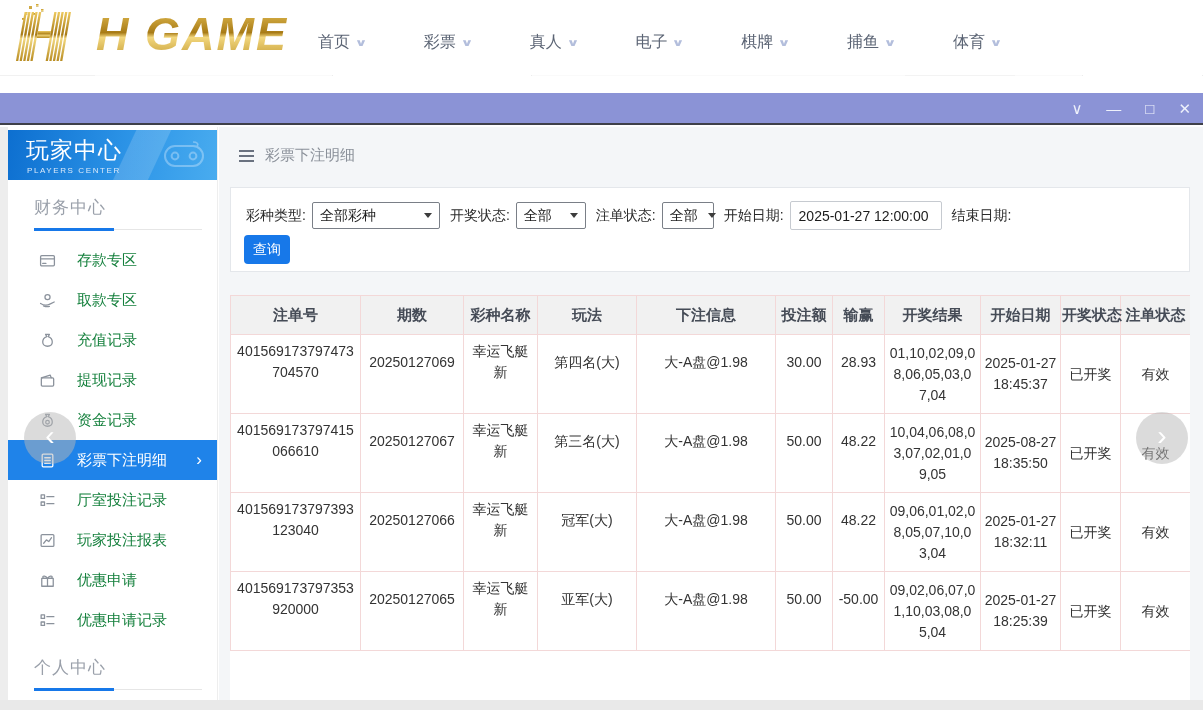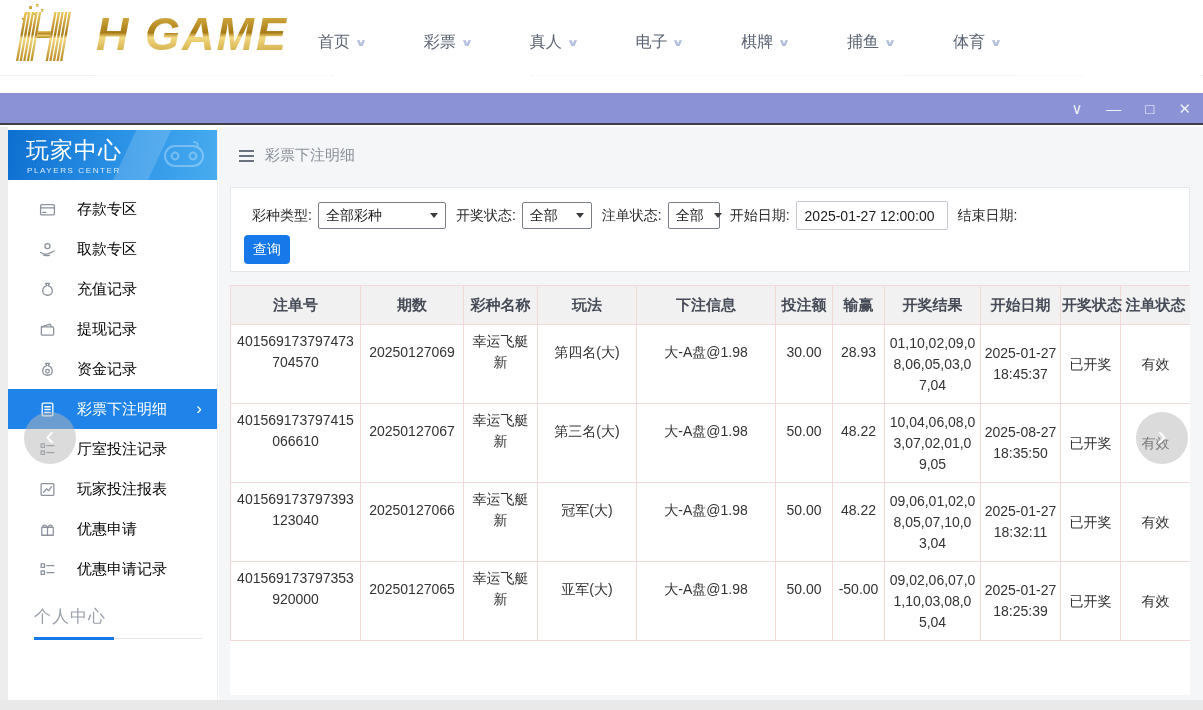--- a/index.html
+++ b/index.html
@@ -43,21 +43,21 @@
       linear-gradient(100deg,#0d6fd0 0%,#2e96e8 60%,#49acef 100%); }
   .side-header .t1 { color:#fff; font-size:23px; padding:5px 0 0 18px; letter-spacing:1px; }
   .side-header .t2 { color:#d9e9fa; font-size:8px; padding-left:19px; letter-spacing:1.6px; }
   .gamepad { position:absolute; right:10px; top:8px; opacity:.35; }
   .side-section { margin:16px 16px 0 26px; }
   .sec-title { color:#9aa0aa; font-size:17px; letter-spacing:1px; }
   .sec-line { position:relative; margin-top:9px; height:3px; }
   .sec-line .base { position:absolute; left:0; top:1px; width:168px; height:1px; background:#e6e6e6; }
   .sec-line .blue { position:absolute; left:0; top:0; width:80px; height:3px; background:#1778e9; }
   .side-menu { margin-top:9px; }
-  .side-item { position:relative; height:40px; display:flex; align-items:center; padding-left:31px; gap:21px; color:#000000; font-size:15px; cursor:pointer; }
+  .side-item { position:relative; height:40px; display:flex; align-items:center; padding-left:31px; gap:21px; color:#15803d; font-size:15px; cursor:pointer; }
   .side-item .icn { width:17px; height:17px; color:#8b929c; display:flex; align-items:center; }
   .side-item.active { background:#1f83e9; color:#fff; }
   .side-item.active .icn { color:#fff; }
   .side-item .chev-r { position:absolute; right:15px; color:#fff; font-size:17px; }
 
   
   .paddle { position:absolute; width:52px; height:52px; border-radius:50%; background:rgba(183,183,183,.5);
     color:#fff; font-size:28px; display:flex; align-items:center; justify-content:center; cursor:pointer; z-index:20; padding-bottom:4px; }
   .paddle.left { left:24px; top:412px; }
   .paddle.right { left:1136px; top:412px; }
@@ -65,29 +65,29 @@
   
   .main { position:absolute; left:219px; top:127px; width:984px; height:573px; background:#f4f6f8; z-index:6; }
   .main-header { position:absolute; left:20px; top:19px; display:flex; gap:11px; align-items:center; }
   .burger { display:flex; flex-direction:column; gap:3px; }
   .burger i { display:block; width:15px; height:2px; background:#6a7280; }
   .page-title { color:#8a9099; font-size:15px; }
 
   .filter-panel { position:absolute; left:11px; top:60px; width:960px; height:85px; background:#fff; border:1px solid #e4e7eb; }
   .filter-row { display:flex; align-items:center; padding:13px 0 0 13px; font-size:14px; color:#2b2b2b; white-space:nowrap; }
   .flabel { margin:0 6px 0 10px; }
-  .flabel:first-child { margin-left:8px; }
+  .flabel:first-child { margin-left:2px; }
   .sel { height:27px; border:1px solid #7a7f87; border-radius:2px; background:#fff; padding:0 7px; display:inline-flex; align-items:center; justify-content:space-between; color:#1c1c1c; cursor:pointer; }
   .sel .arrow { width:0; height:0; border-left:4px solid transparent; border-right:4px solid transparent; border-top:5px solid #3c3c3c; margin-left:10px; }
   .w1 { width:128px; } .w2 { width:70px; } .w3 { width:52px; }
   .date-input { height:29px; width:152px; border:1px solid #c6cad0; border-radius:2px; padding:0 8px; font-size:14px; color:#1c1c1c; font-family:inherit; }
   .btn-query { position:absolute; left:13px; top:47px; width:46px; height:29px; background:#1778e9; color:#fff; border:none; border-radius:4px; font-size:14px; cursor:pointer; }
 
   
-  .table-wrap { position:absolute; left:11px; top:158px; width:960px; height:410px; overflow:hidden; background:#fff; }
+  .table-wrap { position:absolute; left:11px; top:168px; width:960px; height:410px; overflow:hidden; background:#fff; }
   table { border-collapse:collapse; width:960px; table-layout:fixed; }
   th { background:#f1f1f1; color:#454b56; font-weight:bold; font-size:15px; height:39px; border:1px solid #f3d8d8; padding:0 1px; white-space:nowrap; overflow:visible; }
   td { border:1px solid #f3d8d8; height:74px; text-align:center; vertical-align:middle; padding:6px 3px 30px; word-break:break-all; line-height:1.5; background:#fff; font-size:14px; color:#333; }
   td.tall-center { padding:4px 3px; }
 </style>
 </head>
 <body>
 
 <div class="page">
 
@@ -187,20 +187,27 @@
       <div class="t1">玩家中心</div>
       <div class="t2">PLAYERS CENTER</div>
       <svg class="gamepad" width="44" height="34" viewBox="0 0 44 34" fill="none" stroke="#eaf4ff" stroke-width="2">
         <rect x="2" y="8" width="38" height="20" rx="10"></rect>
         <circle cx="12" cy="18" r="3.4"></circle>
           <circle cx="30" cy="18" r="3.4"></circle>
         <path d="M30 4c4 0 6 2 4 4" stroke-width="1.6"></path>
       </svg>
     </div>
 
+    <div class="side-section">
+      <div class="sec-title">财务中心</div>
+      <div class="sec-line">
+          <div class="base"></div>
+          <div class="blue"></div>
+        </div>
+    </div>
     <div class="side-menu" id="fin-menu">
         <div class="side-item">
           <span class="icn">
             <svg width="17" height="17" viewBox="0 0 16 16" fill="none" stroke="currentColor" stroke-width="1.2" stroke-linecap="round" stroke-linejoin="round">
               <rect x="1.5" y="3.5" width="13" height="9.5" rx="1"></rect>
               <line x1="1.5" y1="6.5" x2="14.5" y2="6.5"></line>
               <line x1="3.5" y1="10.8" x2="6.5" y2="10.8"></line>
             </svg>
           </span>
           <span>存款专区</span>

